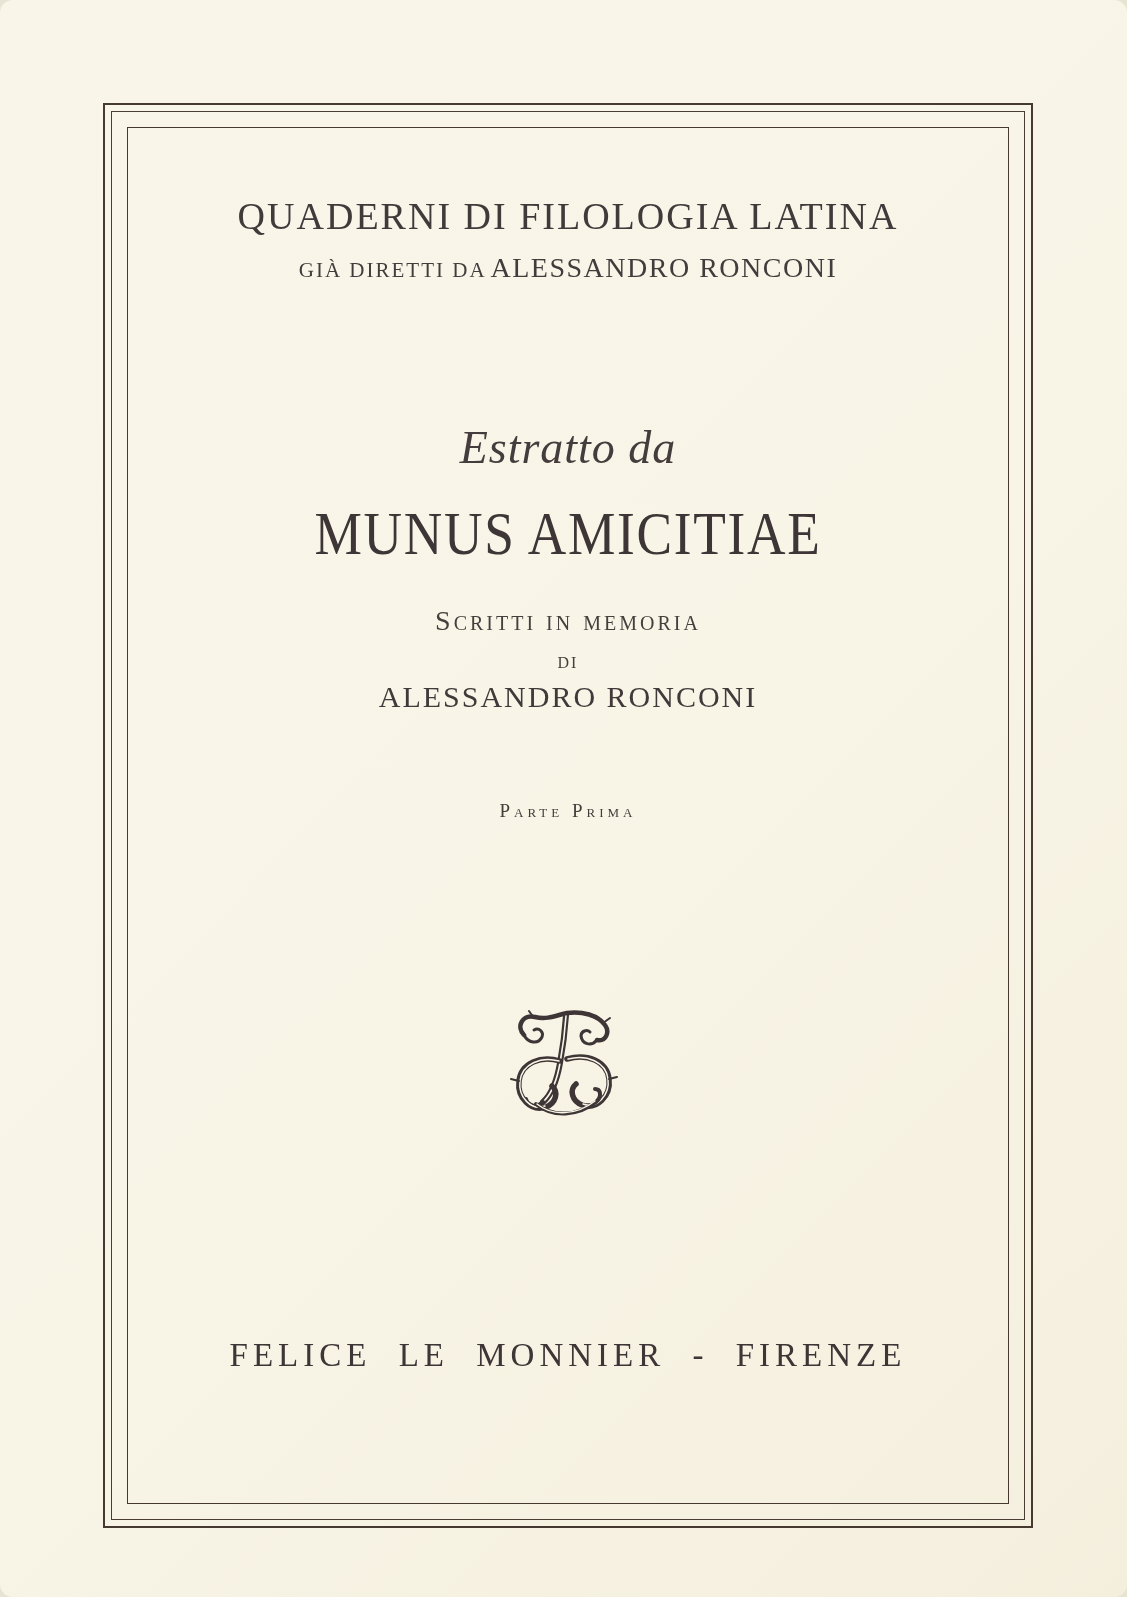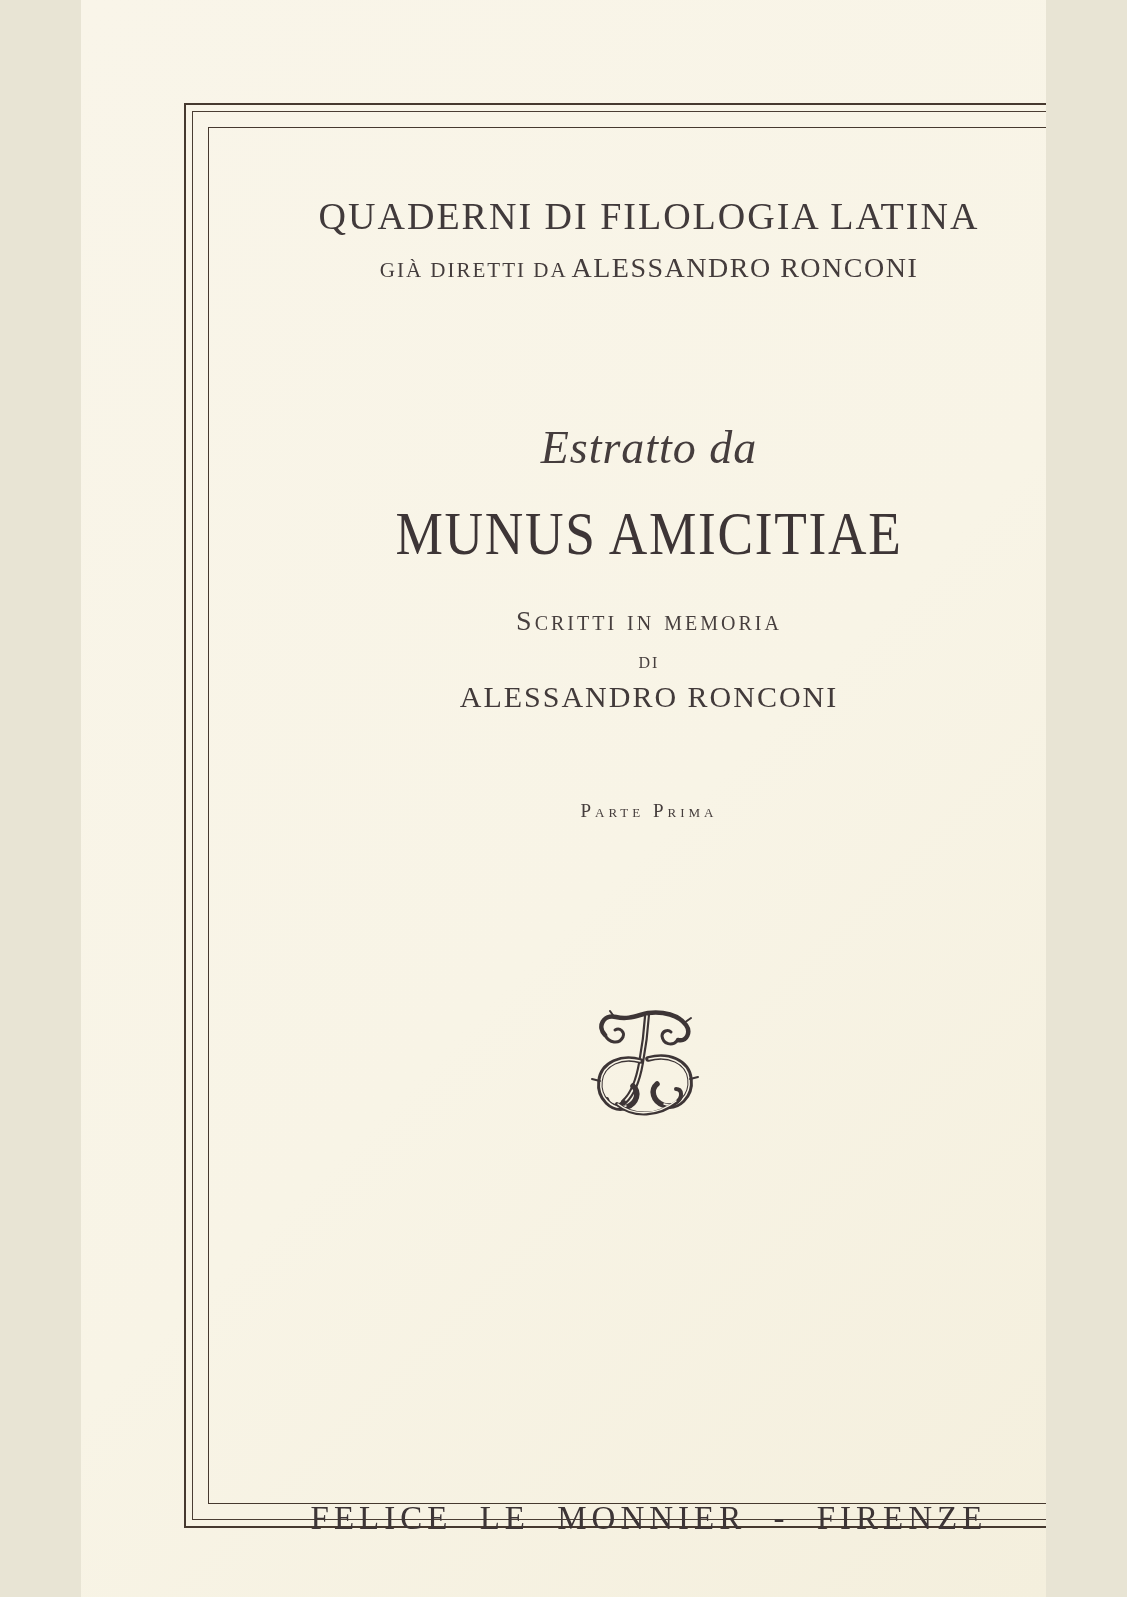--- a/index.html
+++ b/index.html
@@ -2,27 +2,28 @@
 <html><head>
 <meta charset="utf-8">
 <style>
   html, body {
     margin: 0;
     padding: 0;
     background: #e8e4d4;
   }
   .page {
     position: relative;
-    width: 965px;
+    width: 1127px;
     height: 1597px;
     margin: 0 auto;
     background: linear-gradient(135deg, #f9f5e9 0%, #f8f4e6 55%, #f4efdd 100%);
     overflow: hidden;
     font-family: "Liberation Serif", "DejaVu Serif", serif;
     color: #3f3738;
+    border-radius: 13px;
   }
   .rule {
     position: absolute;
     box-sizing: border-box;
     pointer-events: none;
   }
   .rule-outer {
     left: 103px; top: 103px; width: 930px; height: 1425px;
     border: 2px solid #46392f;
   }
@@ -109,21 +110,21 @@
   .emblem-wrap {
     position: absolute;
     left: 0;
     top: 1003px;
     width: 1127px;
     display: flex;
     justify-content: center;
     pointer-events: none;
   }
   .publisher-line {
-    top: 1502px;
+    top: 1339px;
     font-size: 33px;
     letter-spacing: 5px;
     word-spacing: 14px;
     color: #3d3536;
   }
 </style>
 </head>
 <body>
 
 <div class="page">

